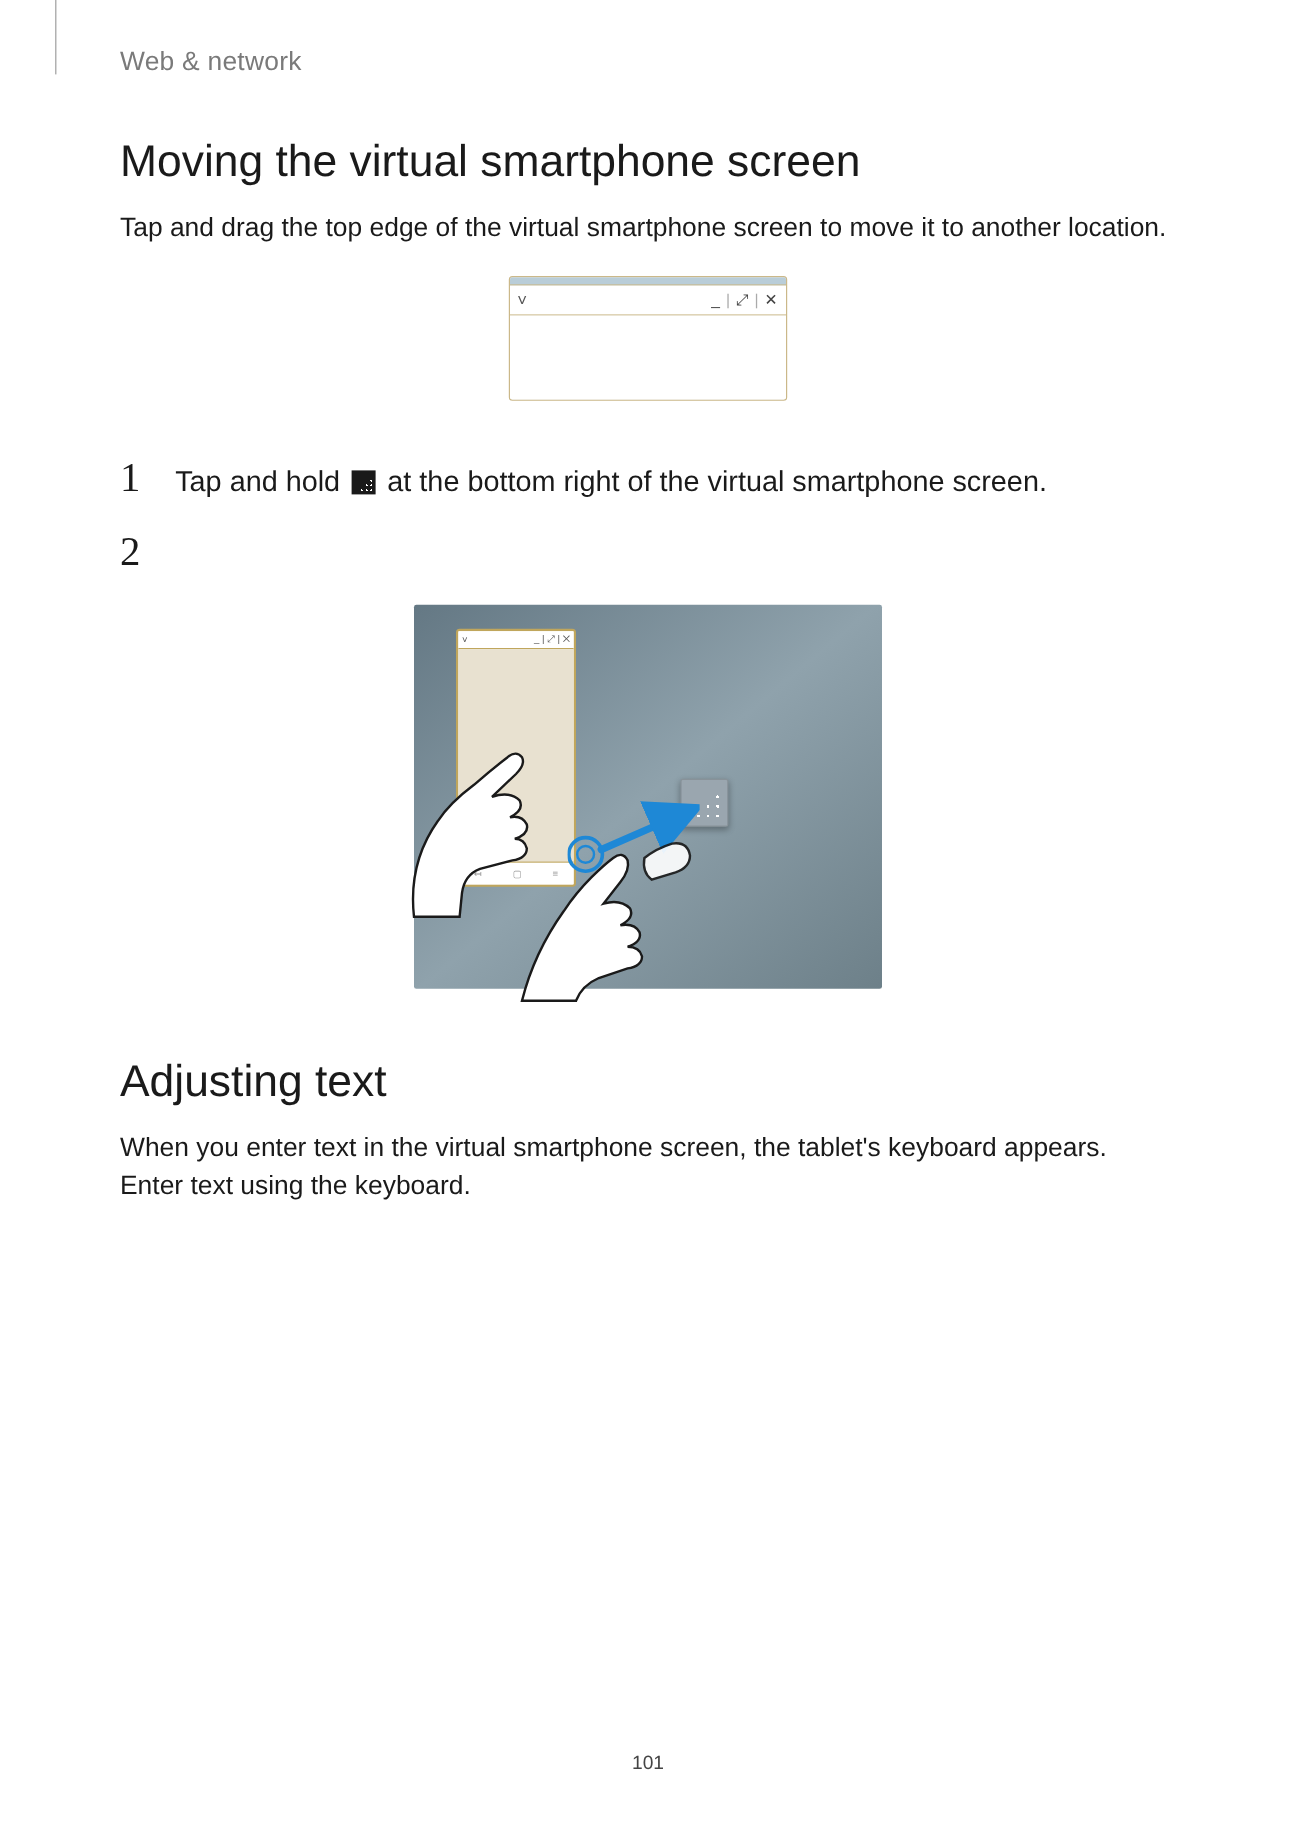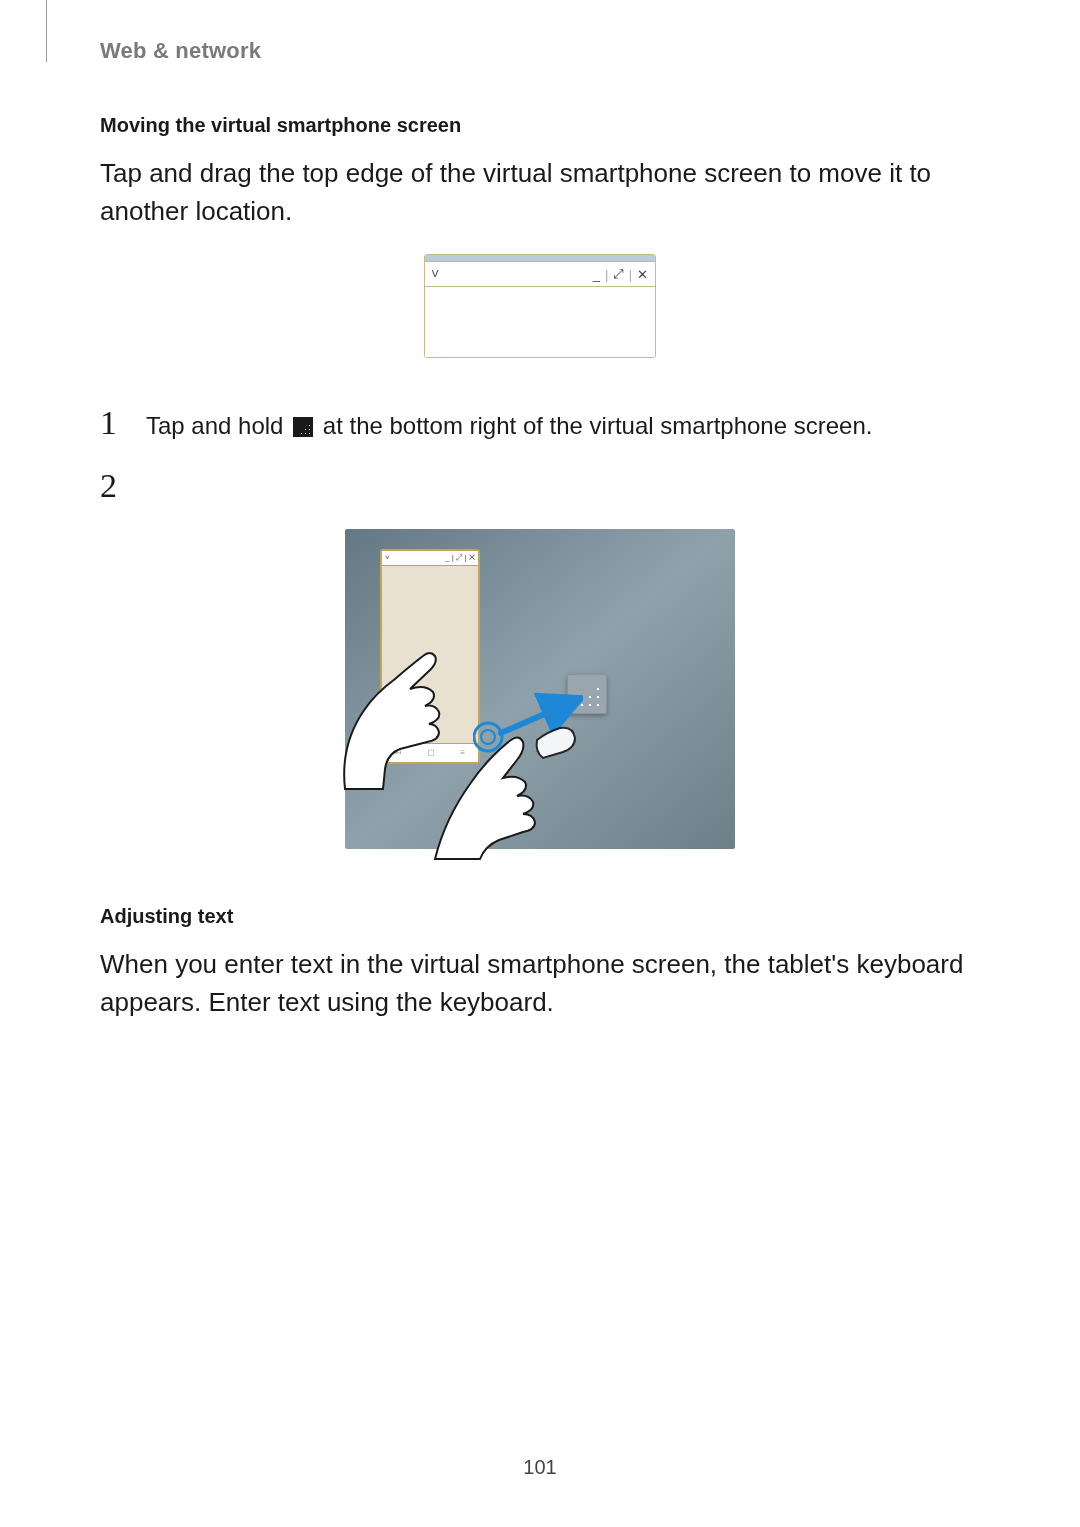--- a/index.html
+++ b/index.html
@@ -21,31 +21,31 @@
     background: #9e9e9e;
   }
   .page {
     padding: 30px 100px 0 100px;
     box-sizing: border-box;
     width: 100%;
   }
   .chapter-title {
     font-size: 22px;
     color: #7a7a7a;
-    font-weight: 700;
+    font-weight: 400;
     margin: 8px 0 50px 0;
     letter-spacing: 0.2px;
   }
   .section-title {
-    font-size: 20px;
-    font-weight: 700;
+    font-size: 37px;
+    font-weight: 400;
     margin: 0 0 18px 0;
   }
   .body-text {
-    font-size: 26px;
+    font-size: 22px;
     line-height: 1.45;
     margin: 0 0 24px 0;
   }
   .figure-center {
     display: flex;
     justify-content: center;
     margin: 24px 0 48px 0;
   }
   .figure1-box {
     width: 232px;
@@ -227,21 +227,21 @@
     stroke: #1a1a1a;
     stroke-width: 2;
     fill: #fff;
   }
   .page-number {
     position: absolute;
     bottom: 48px;
     left: 0;
     right: 0;
     text-align: center;
-    font-size: 20px;
+    font-size: 16px;
     color: #444;
   }
 </style>
 </head>
 <body>
 
 <div class="margin-rule"></div>
 
 <div class="page">
 

